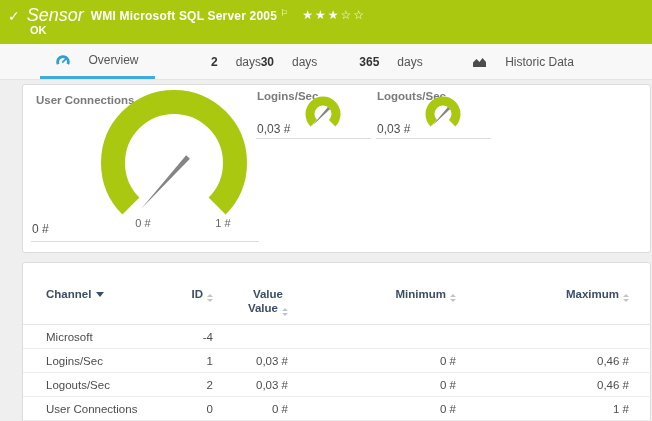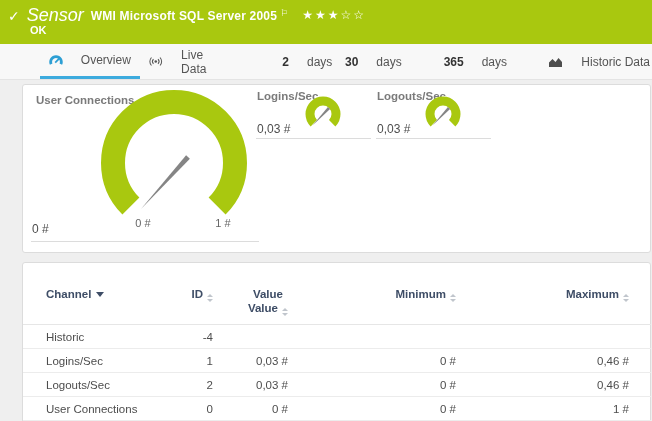--- a/index.html
+++ b/index.html
@@ -18,21 +18,21 @@
   .stars{font-family:"DejaVu Sans",sans-serif;font-size:12px;margin-left:14px;letter-spacing:2px;margin-top:-2px;}
   .status-ok{position:absolute;left:30px;top:24px;font-size:11px;font-weight:bold;}
   
   .tabbar{height:36px;background:#f8f8f8;border-bottom:1px solid #e4e4e4;display:flex;align-items:stretch;padding-left:40px;box-sizing:border-box;}
   .tab{display:flex;align-items:center;justify-content:center;gap:18px;font-size:12px;color:#4a4a4a;cursor:pointer;box-sizing:border-box;}
   .tab .num{font-weight:bold;color:#333;}
   .tab .lbl{color:#555;}
   .tab-overview{width:115px;border-bottom:3px solid #3dabde;}
   .tab-live{width:92px;margin-left:8px;}
   .tab-2d{width:52px;margin-left:55px;}
-  .tab-30d{width:54px;margin-left:14px;}
+  .tab-30d{width:54px;}
   .tab-365d{width:62px;margin-left:44px;}
   .tab-historic{width:122px;margin-left:40px;}
   
   .content{padding:4px 0 0 22px;}
   .panel{background:#fff;border:1px solid #dcdcdc;border-radius:3px;width:629px;box-sizing:border-box;}
   .panel-gauges{height:169px;position:relative;margin-bottom:9px;}
   .panel-table{height:168px;}
   .widget-label{position:absolute;font-size:11.5px;font-weight:bold;color:#7a7a7a;}
   .g-main-label{left:13px;top:9px;}
   .g-main-svg{position:absolute;left:36px;top:2px;}
@@ -76,30 +76,20 @@
 </div>
 
 <div class="tabbar">
   <div class="tab tab-overview">
     <svg width="14" height="12" viewBox="0 0 14 12">
       <path d="M2.2 10.2 A5.3 5.3 0 1 1 11.8 10.2" fill="none" stroke="#2d9fd4" stroke-width="2.8"></path>
       <line x1="6.2" y1="8.6" x2="10.6" y2="4.2" stroke="#2d9fd4" stroke-width="1.8"></line>
     </svg>
     <span class="lbl">Overview</span>
   </div>
-  <div class="tab tab-live">
-    <svg width="17" height="13" viewBox="0 0 17 13">
-      <circle cx="8.5" cy="6.5" r="1.4" fill="#555"></circle>
-      <path d="M6 4 A3.6 3.6 0 0 0 6 9" fill="none" stroke="#555" stroke-width="1.1"></path>
-      <path d="M11 4 A3.6 3.6 0 0 1 11 9" fill="none" stroke="#555" stroke-width="1.1"></path>
-      <path d="M3.8 2.1 A6.4 6.4 0 0 0 3.8 10.9" fill="none" stroke="#555" stroke-width="1.1"></path>
-      <path d="M13.2 2.1 A6.4 6.4 0 0 1 13.2 10.9" fill="none" stroke="#555" stroke-width="1.1"></path>
-    </svg>
-    <span class="lbl">Live Data</span>
-  </div>
   <div class="tab tab-2d">
     <span class="num">2</span>
     <span class="lbl">days</span>
   </div>
   <div class="tab tab-30d">
     <span class="num">30</span>
     <span class="lbl">days</span>
   </div>
   <div class="tab tab-365d">
     <span class="num">365</span>
@@ -187,21 +177,21 @@
             <span>Maximum</span><span class="sort">
                 <i class="up"></i>
                 <i class="down"></i>
               </span>
           </th>
           <th></th>
         </tr>
       </thead>
       <tbody>
         <tr>
-          <td class="ch">Historic</td>
+          <td class="ch">Microsoft</td>
           <td>-4</td>
           <td></td>
           <td></td>
           <td></td>
           <td></td>
         </tr>
         <tr>
           <td class="ch">Logins/Sec</td>
           <td>1</td>
           <td>0,03 #</td>

